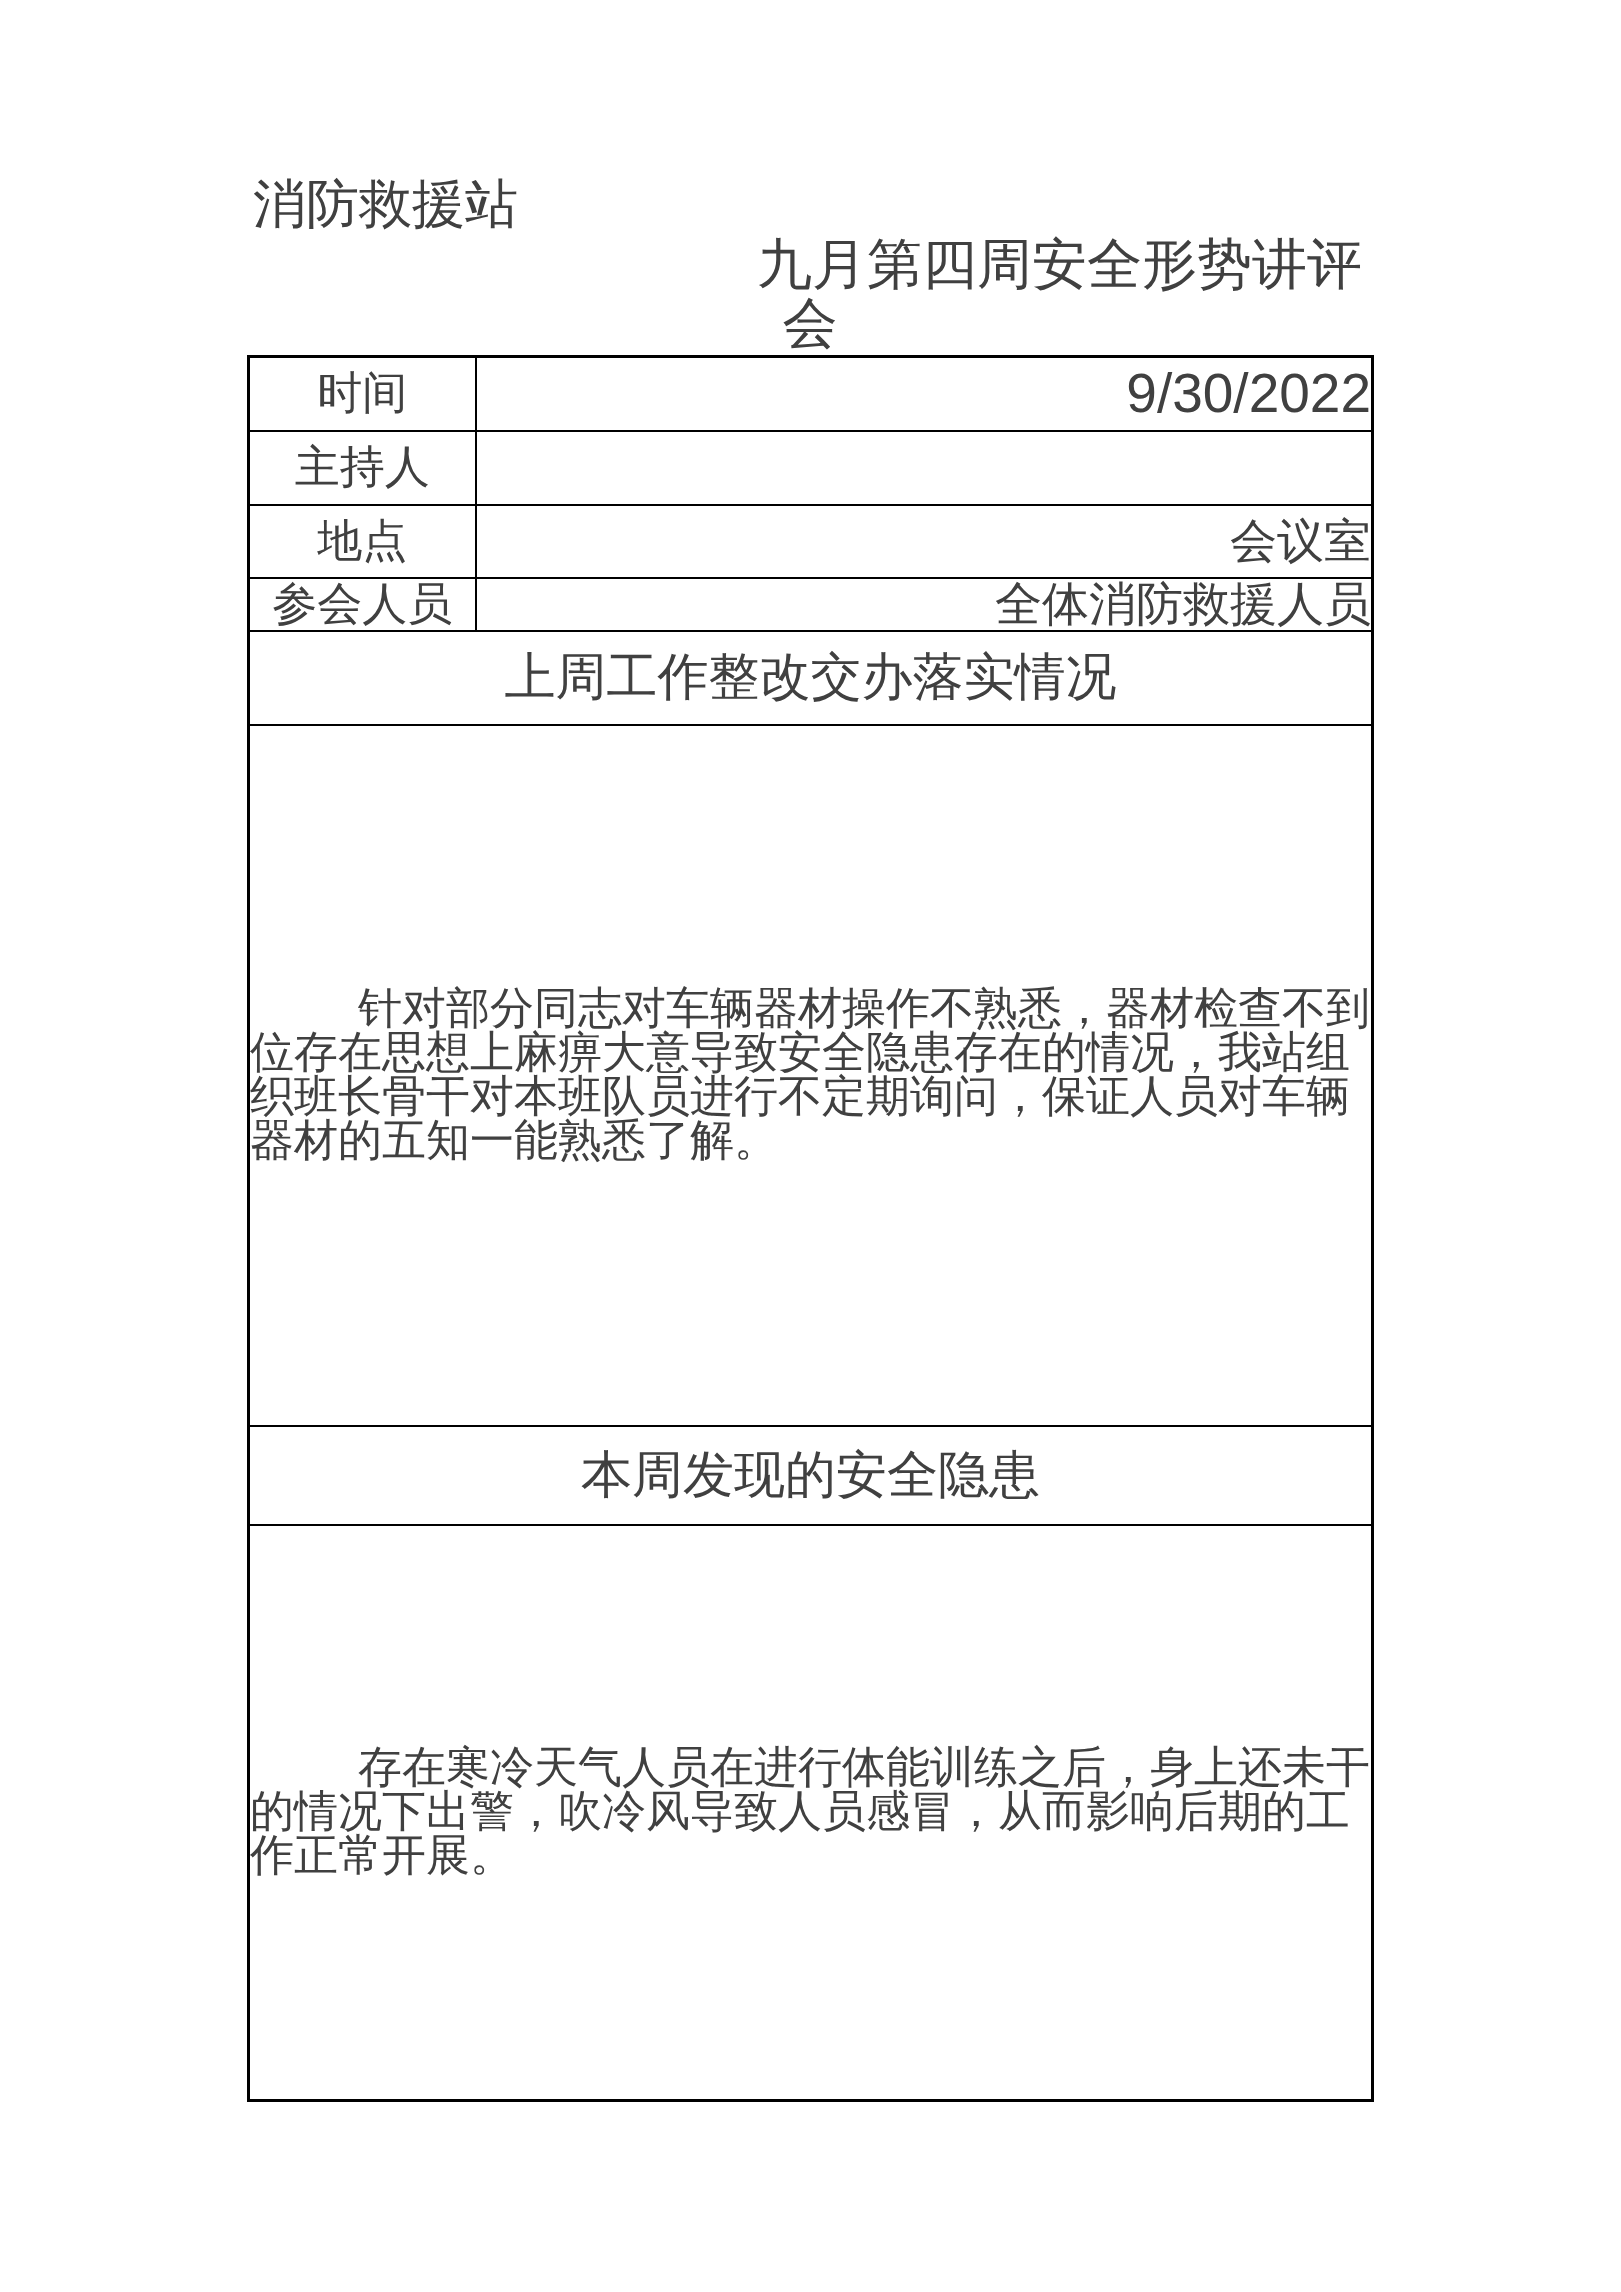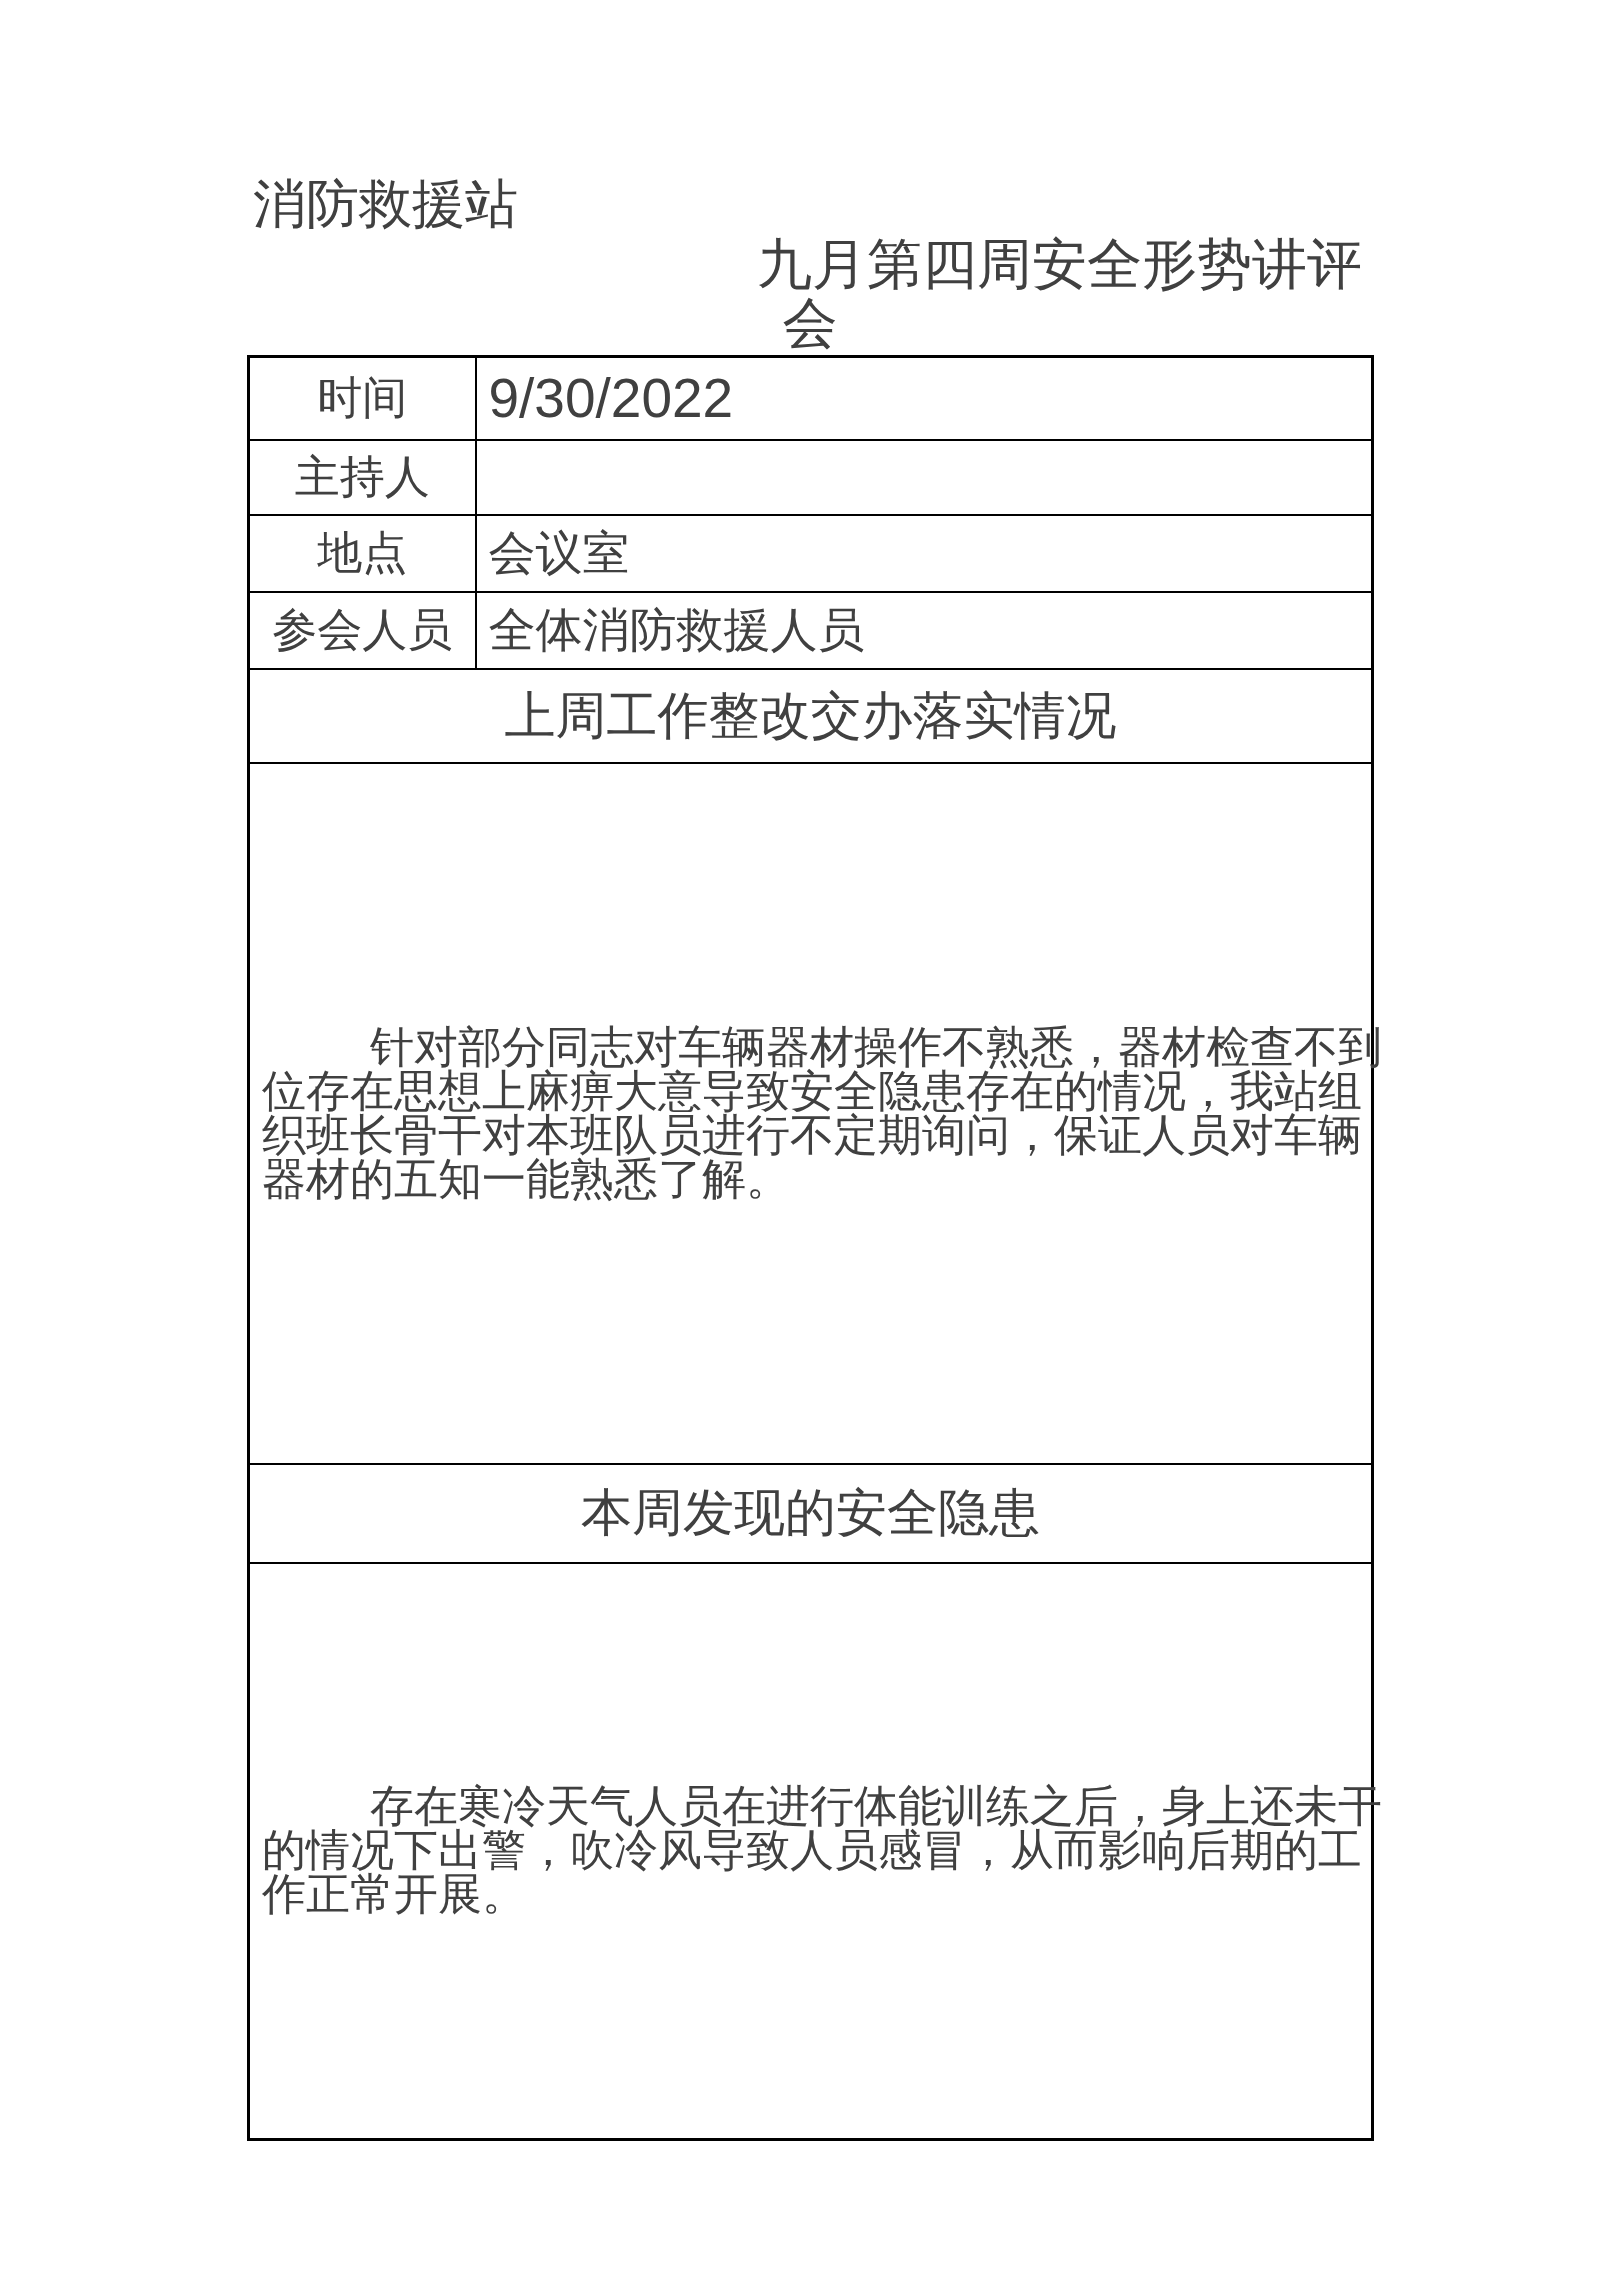--- a/index.html
+++ b/index.html
@@ -35,30 +35,30 @@
     position: absolute;
     left: 247px;
     top: 355px;
     width: 1127px;
     border-collapse: collapse;
     table-layout: fixed;
     border: 3.9px solid #000000;
   }
   table.doc-table td {
     border: 2.9px solid #000000;
-    padding: 12px;
+    padding: 0;
     vertical-align: middle;
   }
   td.label-cell {
     text-align: center;
     font-size: 45px;
     line-height: 49px;
   }
   td.value-cell {
-    text-align: left;
+    text-align: right;
     font-size: 47px;
     line-height: 51px;
   }
   td.value-date {
     font-family: "Liberation Sans", "DejaVu Sans", sans-serif;
     font-size: 55px;
     line-height: 57px;
   }
   td.section-header-cell {
     text-align: center;

